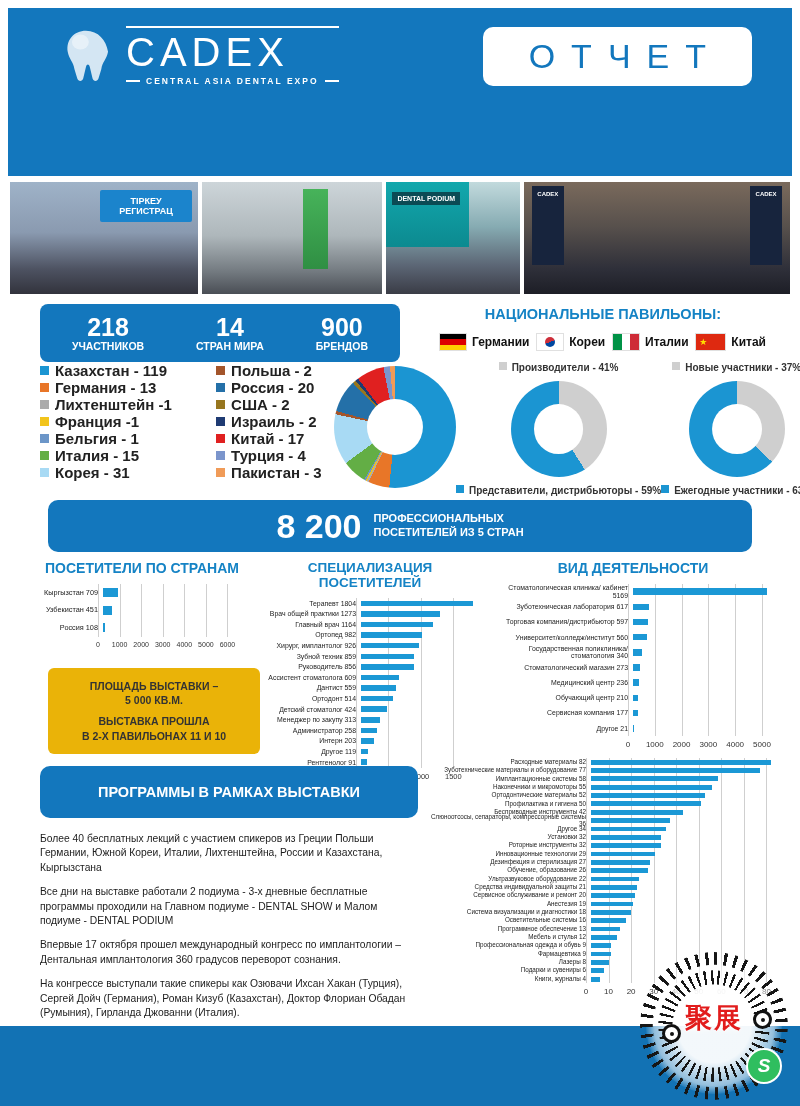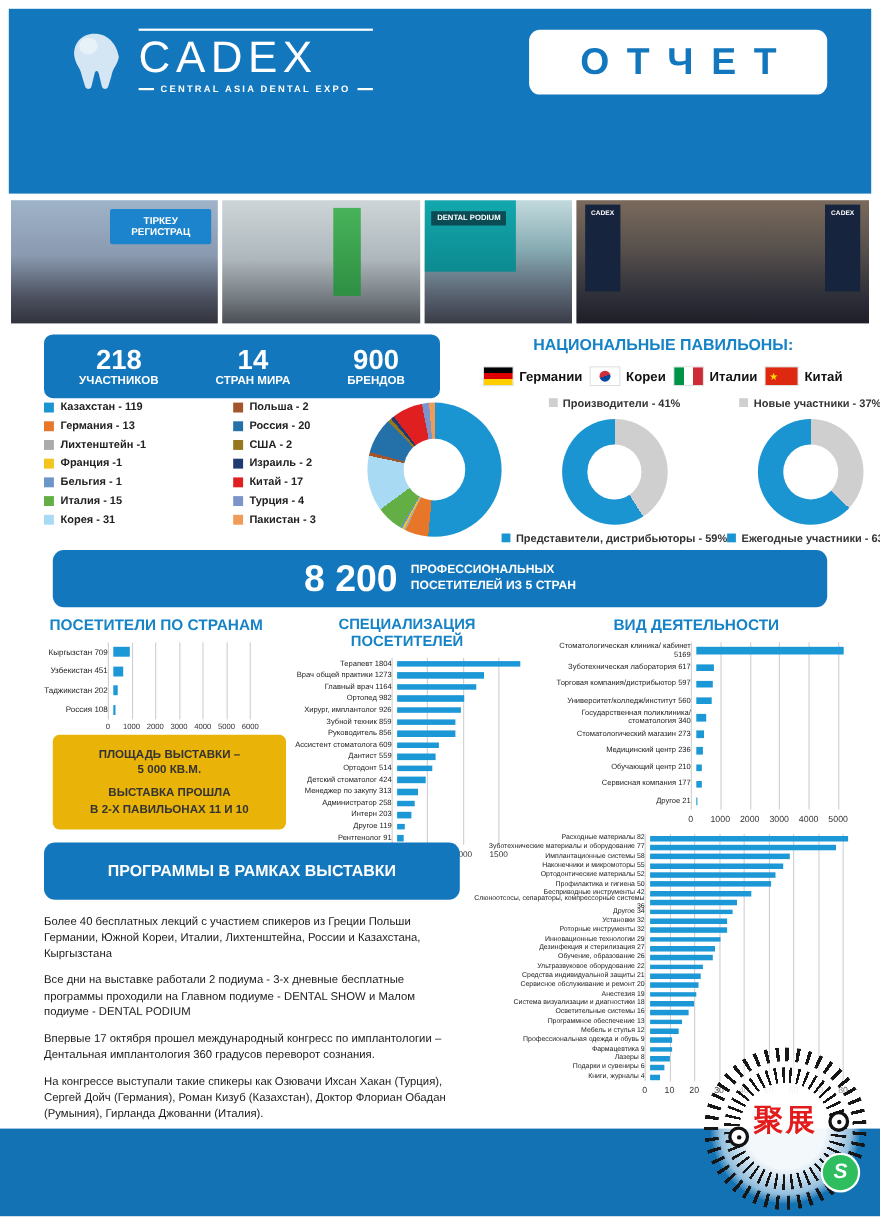--- a/index.html
+++ b/index.html
@@ -8,21 +8,21 @@
   
   .hdr{position:absolute;left:8px;top:8px;right:8px;height:168px;background:#1377BD;}
   .hdr-row{display:flex;align-items:center;justify-content:space-between;padding:16px 40px 0 48px;}
   .logo{display:flex;align-items:center;gap:10px;}
   .tooth{width:60px;height:64px;flex:0 0 auto;}
   .logo-txt{color:#fff;}
   .logo-name{font-size:40px;letter-spacing:5px;font-weight:400;line-height:1;border-top:2px solid #fff;padding-top:4px;}
   .logo-sub{display:flex;align-items:center;gap:6px;font-size:8.5px;letter-spacing:2px;font-weight:700;margin-top:4px;}
   .logo-sub .dash{flex:1;height:2px;background:#fff;min-width:14px;}
   .report-badge{background:#fff;border-radius:10px;padding:10px 46px;}
-  .report-badge span{color:#1377BD;font-size:34px;font-weight:700;letter-spacing:16px;margin-right:-16px;}
+  .report-badge span{color:#1377BD;font-size:34px;font-weight:400;letter-spacing:16px;margin-right:-16px;}
   .hdr-title{color:#fff;text-align:center;font-weight:800;font-size:19px;margin-top:14px;}
   
   .photos{position:absolute;left:10px;right:10px;top:182px;height:112px;display:flex;gap:4px;}
   .photo{position:relative;flex-grow:1;overflow:hidden;}
   .photo .sign{position:absolute;color:#fff;font-weight:800;text-align:center;}
   .p1{width:24%;background:linear-gradient(180deg,#9fb3c8 0%,#8a9ab0 45%,#4d5261 78%,#32333c 100%);}
   .p1 .sign{top:8px;right:6px;width:84px;font-size:9px;background:#1B84CC;padding:6px 4px;border-radius:2px;}
   .p2{width:23%;background:linear-gradient(180deg,#cdd5d9 0%,#aeb7bb 48%,#737a80 80%,#4a4e55 100%);}
   .booth{position:absolute;left:56%;top:6%;width:14%;height:72%;background:linear-gradient(180deg,#47b35a,#2f8f43);}
   .p3{width:17%;background:linear-gradient(180deg,#c2dadd 0%,#86abb2 40%,#5b6574 75%,#3a3c46 100%);}
@@ -46,21 +46,21 @@
   .flag{width:26px;height:16px;flex:0 0 auto;position:relative;box-shadow:0 0 0 1px rgba(0,0,0,.12);}
   .flag.germany{background:linear-gradient(180deg,#000 33%,#D00 33% 66%,#FFCE00 66%);}
   .flag.korea{background:#fff;}
   .flag.korea i{position:absolute;left:50%;top:50%;width:10px;height:10px;margin:-5px 0 0 -5px;border-radius:50%;
                 background:linear-gradient(160deg,#CD2E3A 50%,#0047A0 50%);}
   .flag.italy{background:linear-gradient(90deg,#009246 33%,#fff 33% 66%,#CE2B37 66%);}
   .flag.china{background:#DE2910;color:#FFDE00;font-size:9px;line-height:16px;padding-left:3px;}
   
   .row2{position:absolute;left:40px;right:30px;top:362px;display:flex;}
   .legend{display:grid;grid-template-rows:repeat(7,17px);grid-auto-flow:column;column-gap:26px;row-gap:0;width:300px;flex:0 0 auto;}
-  .leg-item{display:flex;align-items:center;gap:6px;font-size:10px;font-weight:700;color:#222;white-space:nowrap;}
+  .leg-item{display:flex;align-items:center;gap:6px;font-size:15px;font-weight:700;color:#222;white-space:nowrap;}
   .sw{width:9px;height:9px;flex:0 0 auto;}
   .donut-wrap{position:relative;flex:0 0 auto;}
   .donut{position:relative;border-radius:50%;}
   .donut .hole{position:absolute;background:#fff;border-radius:50%;left:50%;top:50%;transform:translate(-50%,-50%);}
   .dblock{flex:1;display:flex;flex-direction:column;align-items:center;}
   .dlabel{display:flex;align-items:flex-start;gap:5px;font-size:10px;font-weight:800;color:#333;white-space:nowrap;}
   .dlabel .sw{width:8px;height:8px;}
   .d1{margin-left:-6px;margin-top:4px;}
   
   .banner8200{position:absolute;left:48px;right:48px;top:500px;height:52px;background:#1377BD;border-radius:10px;
@@ -318,26 +318,20 @@
               <div class="bc-bar" style="height: 9px; width: 10.2014%;"></div>
             </div>
           </div>
           <div class="bc-row" style="height: 17.5px;">
             <div class="bc-label" style="width: 62px; font-size: 7.3px;">Узбекистан 451</div>
             <div class="bc-track">
               <div class="bc-bar" style="height: 9px; width: 6.48921%;"></div>
             </div>
           </div>
           <div class="bc-row" style="height: 17.5px;">
-            <div class="bc-label" style="width: 62px; font-size: 7.3px;">Таджикистан 202</div>
-            <div class="bc-track">
-              <div class="bc-bar" style="height: 9px; width: 2.90647%;"></div>
-            </div>
-          </div>
-          <div class="bc-row" style="height: 17.5px;">
             <div class="bc-label" style="width: 62px; font-size: 7.3px;">Россия 108</div>
             <div class="bc-track">
               <div class="bc-bar" style="height: 9px; width: 1.55396%;"></div>
             </div>
           </div>
         </div>
         <div class="bc-axis" style="margin-left: 62px; font-size: 7px;">
           <span style="left: 0%;">0</span>
           <span style="left: 14.3885%;">1000</span>
           <span style="left: 28.777%;">2000</span>

